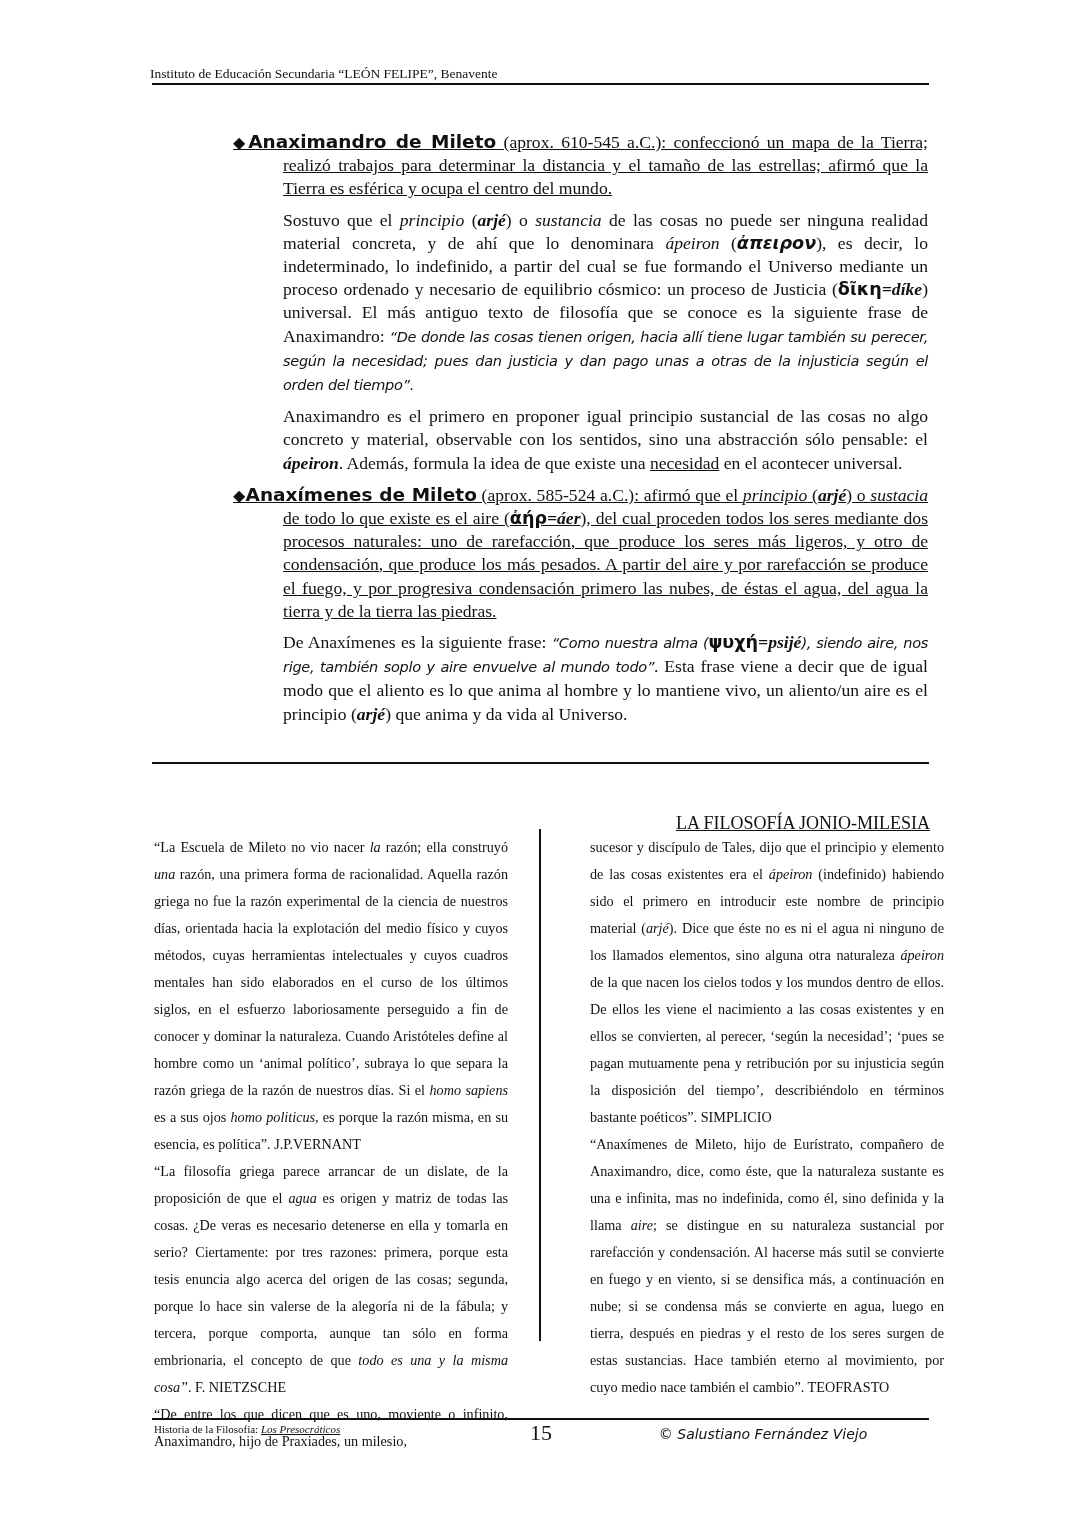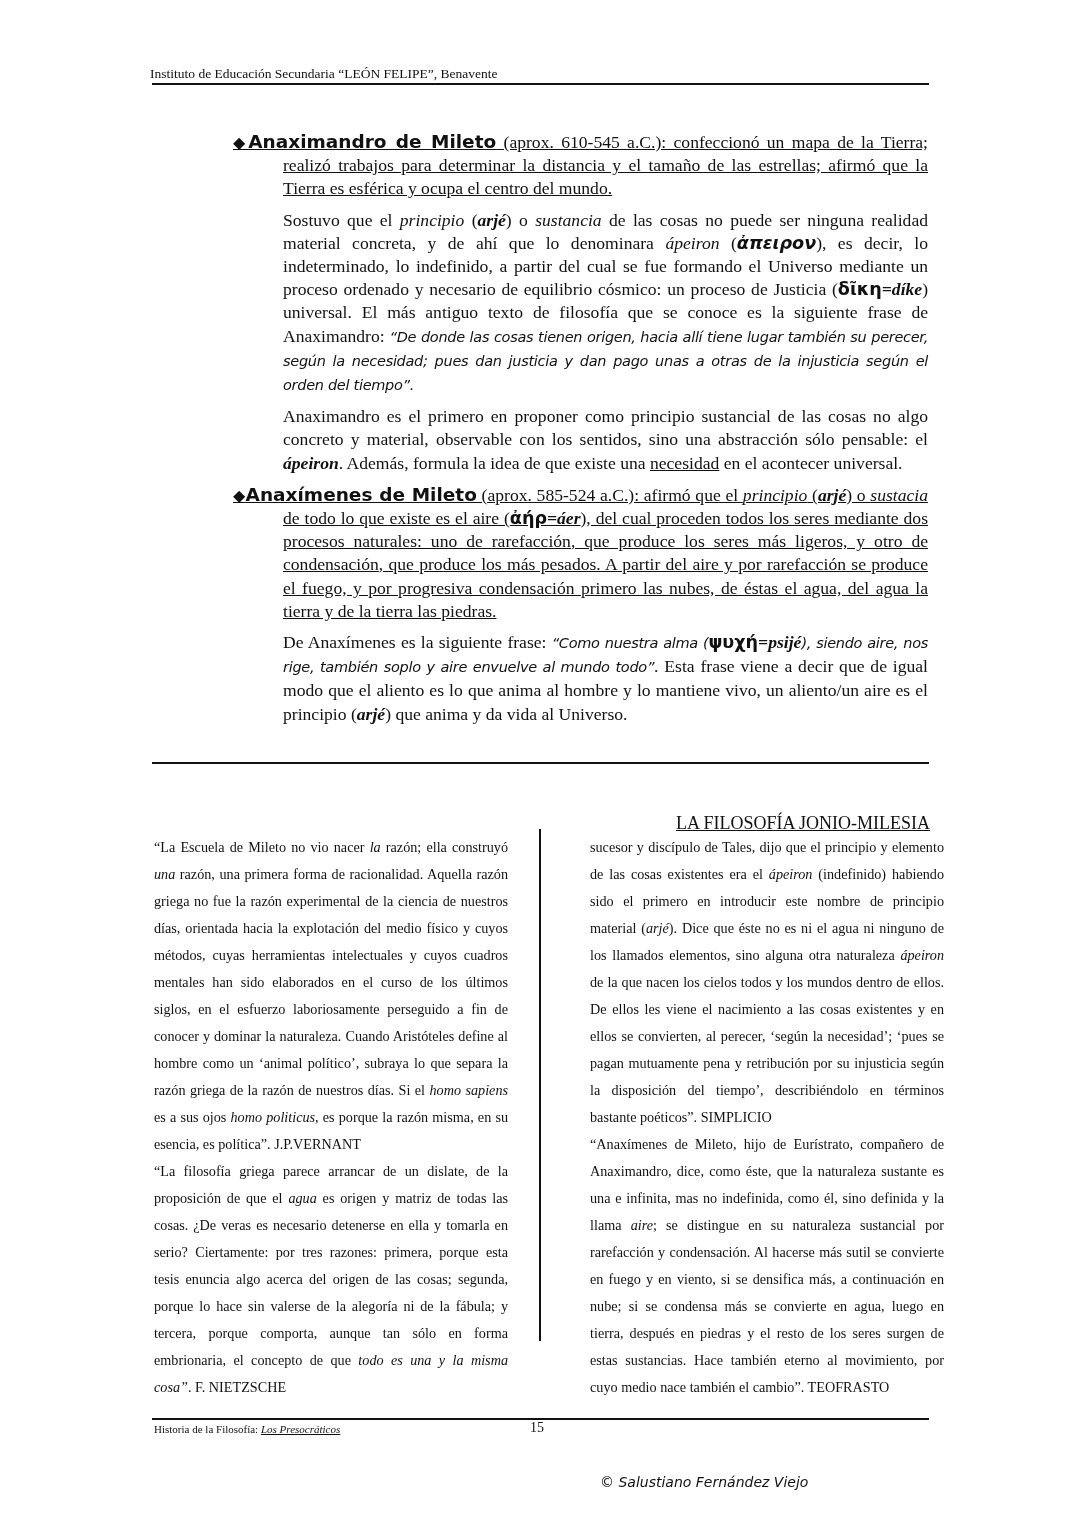--- a/index.html
+++ b/index.html
@@ -19,59 +19,60 @@
   .box-title { left: 150px; width: 780px; top: 813px; text-align: right; font-size: 18px; }
   .box-title span { text-decoration: underline; }
   .col { font-size: 14.2px; line-height: 27px; text-align: justify; }
   .colL { left: 154px; width: 354px; top: 834px; }
   .colR { left: 590px; width: 354px; top: 834px; }
   .col p { margin: 0; }
   .vdiv { left: 539px; top: 829px; width: 2px; height: 512px; background: #111; }
   .ftr { top: 1423px; font-size: 11px; }
   .ftr-left { left: 154px; }
   .ftr-left i { text-decoration: underline; }
-  .ftr-num { left: 530px; top: 1420px; font-size: 14px; }
-  .ftr-right { left: 600px; width: 326px; text-align: left; top: 1426px; font-family: "DejaVu Sans", sans-serif; font-style: italic; font-size: 14px; margin-top: 48px; }
+  .ftr-num { left: 530px; top: 1420px; font-size: 22px; }
+  .ftr-right { left: 600px; width: 326px; text-align: center; top: 1426px; font-family: "DejaVu Sans", sans-serif; font-style: italic; font-size: 14px; }
 </style>
 </head>
 <body>
 
 <div class="abs hdr-text">Instituto de Educación Secundaria “LEÓN FELIPE”, Benavente</div>
 <div class="abs hrule" style="top:83px"></div>
 
 <div class="abs main" style="top:130px">
 
   <p class="entry">
     <span class="bul">◆</span><span class="entry-name">Anaximandro de Mileto</span><span> (aprox. 610-545 a.C.): confeccionó un mapa de la Tierra; realizó trabajos para determinar la distancia y el tamaño de las estrellas; afirmó que la Tierra es esférica y ocupa el centro del mundo.</span>
   </p>
 
   <p class="para">
     <span>Sostuvo que el </span><i>principio</i><span> (</span><b><i>arjé</i></b><span>) o </span><i>sustancia</i><span> de las cosas no puede ser ninguna realidad material concreta, y de ahí que lo denominara </span><i>ápeiron</i><span> (</span><i class="gk">ἀπειρον</i><span>), es decir, lo indeterminado, lo indefinido, a partir del cual se fue formando el Universo mediante un proceso ordenado y necesario de equilibrio cósmico: un proceso de Justicia (</span><span class="gk">δῖκη</span><b><i>=díke</i></b><span>) universal. El más antiguo texto de filosofía que se conoce es la siguiente frase de Anaximandro: </span><span class="q">“De donde las cosas tienen origen, hacia allí tiene lugar también su perecer, según la necesidad; pues dan justicia y dan pago unas a otras de la injusticia según el orden del tiempo”.</span>
   </p>
 
   <p class="para">
-    <span>Anaximandro es el primero en proponer como principio sustancial de las cosas no algo concreto y material, observable con los sentidos, sino una abstracción sólo pensable: el </span><b><i>ápeiron</i></b><span>. Además, formula la idea de que existe una </span><span class="u">necesidad</span><span> en el acontecer universal.</span>
+    <span>Anaximandro es el primero en proponer igual principio sustancial de las cosas no algo concreto y material, observable con los sentidos, sino una abstracción sólo pensable: el </span><b><i>ápeiron</i></b><span>. Además, formula la idea de que existe una </span><span class="u">necesidad</span><span> en el acontecer universal.</span>
   </p>
 
   <p class="entry">
     <span class="bul">◆</span><span class="entry-name">Anaxímenes de Mileto</span><span> (aprox. 585-524 a.C.): afirmó que el </span><i>principio</i><span> (</span><b><i>arjé</i></b><span>) o </span><i>sustacia</i><span> de todo lo que existe es el aire (</span><span class="gk">ἀήρ</span><b><i>=áer</i></b><span>), del cual proceden todos los seres mediante dos procesos naturales: uno de </span><span class="u">rarefacción</span><span>, que produce los seres más ligeros, y otro de </span><span class="u">condensación</span><span>, que produce los más pesados. A partir del aire y por rarefacción se produce el fuego, y por progresiva condensación primero las nubes, de éstas el agua, del agua la tierra y de la tierra las piedras.</span>
   </p>
 
   <p class="para">
     <span>De Anaxímenes es la siguiente frase: </span><span class="q">“Como nuestra alma (</span><span class="gk">ψυχή</span><b><i>=psijé</i></b><span class="q">), siendo aire, nos rige, también soplo y aire envuelve al mundo todo”</span><span>. Esta frase viene a decir que de igual modo que el aliento es lo que anima al hombre y lo mantiene vivo, un aliento/un aire es el principio (</span><b><i>arjé</i></b><span>) que anima y da vida al Universo.</span>
   </p>
 </div>
 
 <div class="abs hrule" style="top:762px"></div>
 
 <div class="abs box-title"><span>LA FILOSOFÍA JONIO-MILESIA</span></div>
 
 <div class="abs col colL">
   <p><span>“La Escuela de Mileto no vio nacer </span><i>la</i><span> razón; ella construyó </span><i>una</i><span> razón, una primera forma de racionalidad. Aquella razón griega no fue la razón experimental de la ciencia de nuestros días, orientada hacia la explotación del medio físico y cuyos métodos, cuyas herramientas intelectuales y cuyos cuadros mentales han sido elaborados en el curso de los últimos siglos, en el esfuerzo laboriosamente perseguido a fin de conocer y dominar la naturaleza. Cuando Aristóteles define al hombre como un ‘animal político’, subraya lo que separa la razón griega de la razón de nuestros días. Si el </span><i>homo sapiens</i><span> es a sus ojos </span><i>homo politicus</i><span>, es porque la razón misma, en su esencia, es política”. J.P.VERNANT</span></p>
   <p><span>“La filosofía griega parece arrancar de un dislate, de la proposición de que el </span><i>agua</i><span> es origen y matriz de todas las cosas. ¿De veras es necesario detenerse en ella y tomarla en serio? Ciertamente: por tres razones: primera, porque esta tesis enuncia algo acerca del origen de las cosas; segunda, porque lo hace sin valerse de la alegoría ni de la fábula; y tercera, porque comporta, aunque tan sólo en forma embrionaria, el concepto de que </span><i>todo es una y la misma cosa”</i><span>. F. NIETZSCHE</span></p>
+  <p><span>“De entre los que dicen que es uno, moviente o infinito, Anaximandro, hijo de Praxiades, un milesio,</span></p>
 </div>
 
 <div class="abs vdiv"></div>
 
 <div class="abs col colR">
   <p><span>sucesor y discípulo de Tales, dijo que el principio y elemento de las cosas existentes era el </span><i>ápeiron</i><span> (indefinido) habiendo sido el primero en introducir este nombre de principio material (</span><i>arjé</i><span>). Dice que éste no es ni el agua ni ninguno de los llamados elementos, sino alguna otra naturaleza </span><i>ápeiron</i><span> de la que nacen los cielos todos y los mundos dentro de ellos. De ellos les viene el nacimiento a las cosas existentes y en ellos se convierten, al perecer, ‘según la necesidad’; ‘pues se pagan mutuamente pena y retribución por su injusticia según la disposición del tiempo’, describiéndolo en términos bastante poéticos”. SIMPLICIO</span></p>
   <p><span>“Anaxímenes de Mileto, hijo de Eurístrato, compañero de Anaximandro, dice, como éste, que la naturaleza sustante es una e infinita, mas no indefinida, como él, sino definida y la llama </span><i>aire</i><span>; se distingue en su naturaleza sustancial por rarefacción y condensación. Al hacerse más sutil se convierte en fuego y en viento, si se densifica más, a continuación en nube; si se condensa más se convierte en agua, luego en tierra, después en piedras y el resto de los seres surgen de estas sustancias. Hace también eterno al movimiento, por cuyo medio nace también el cambio”. TEOFRASTO</span></p>
 </div>
 
 <div class="abs hrule" style="top:1418px"></div>

